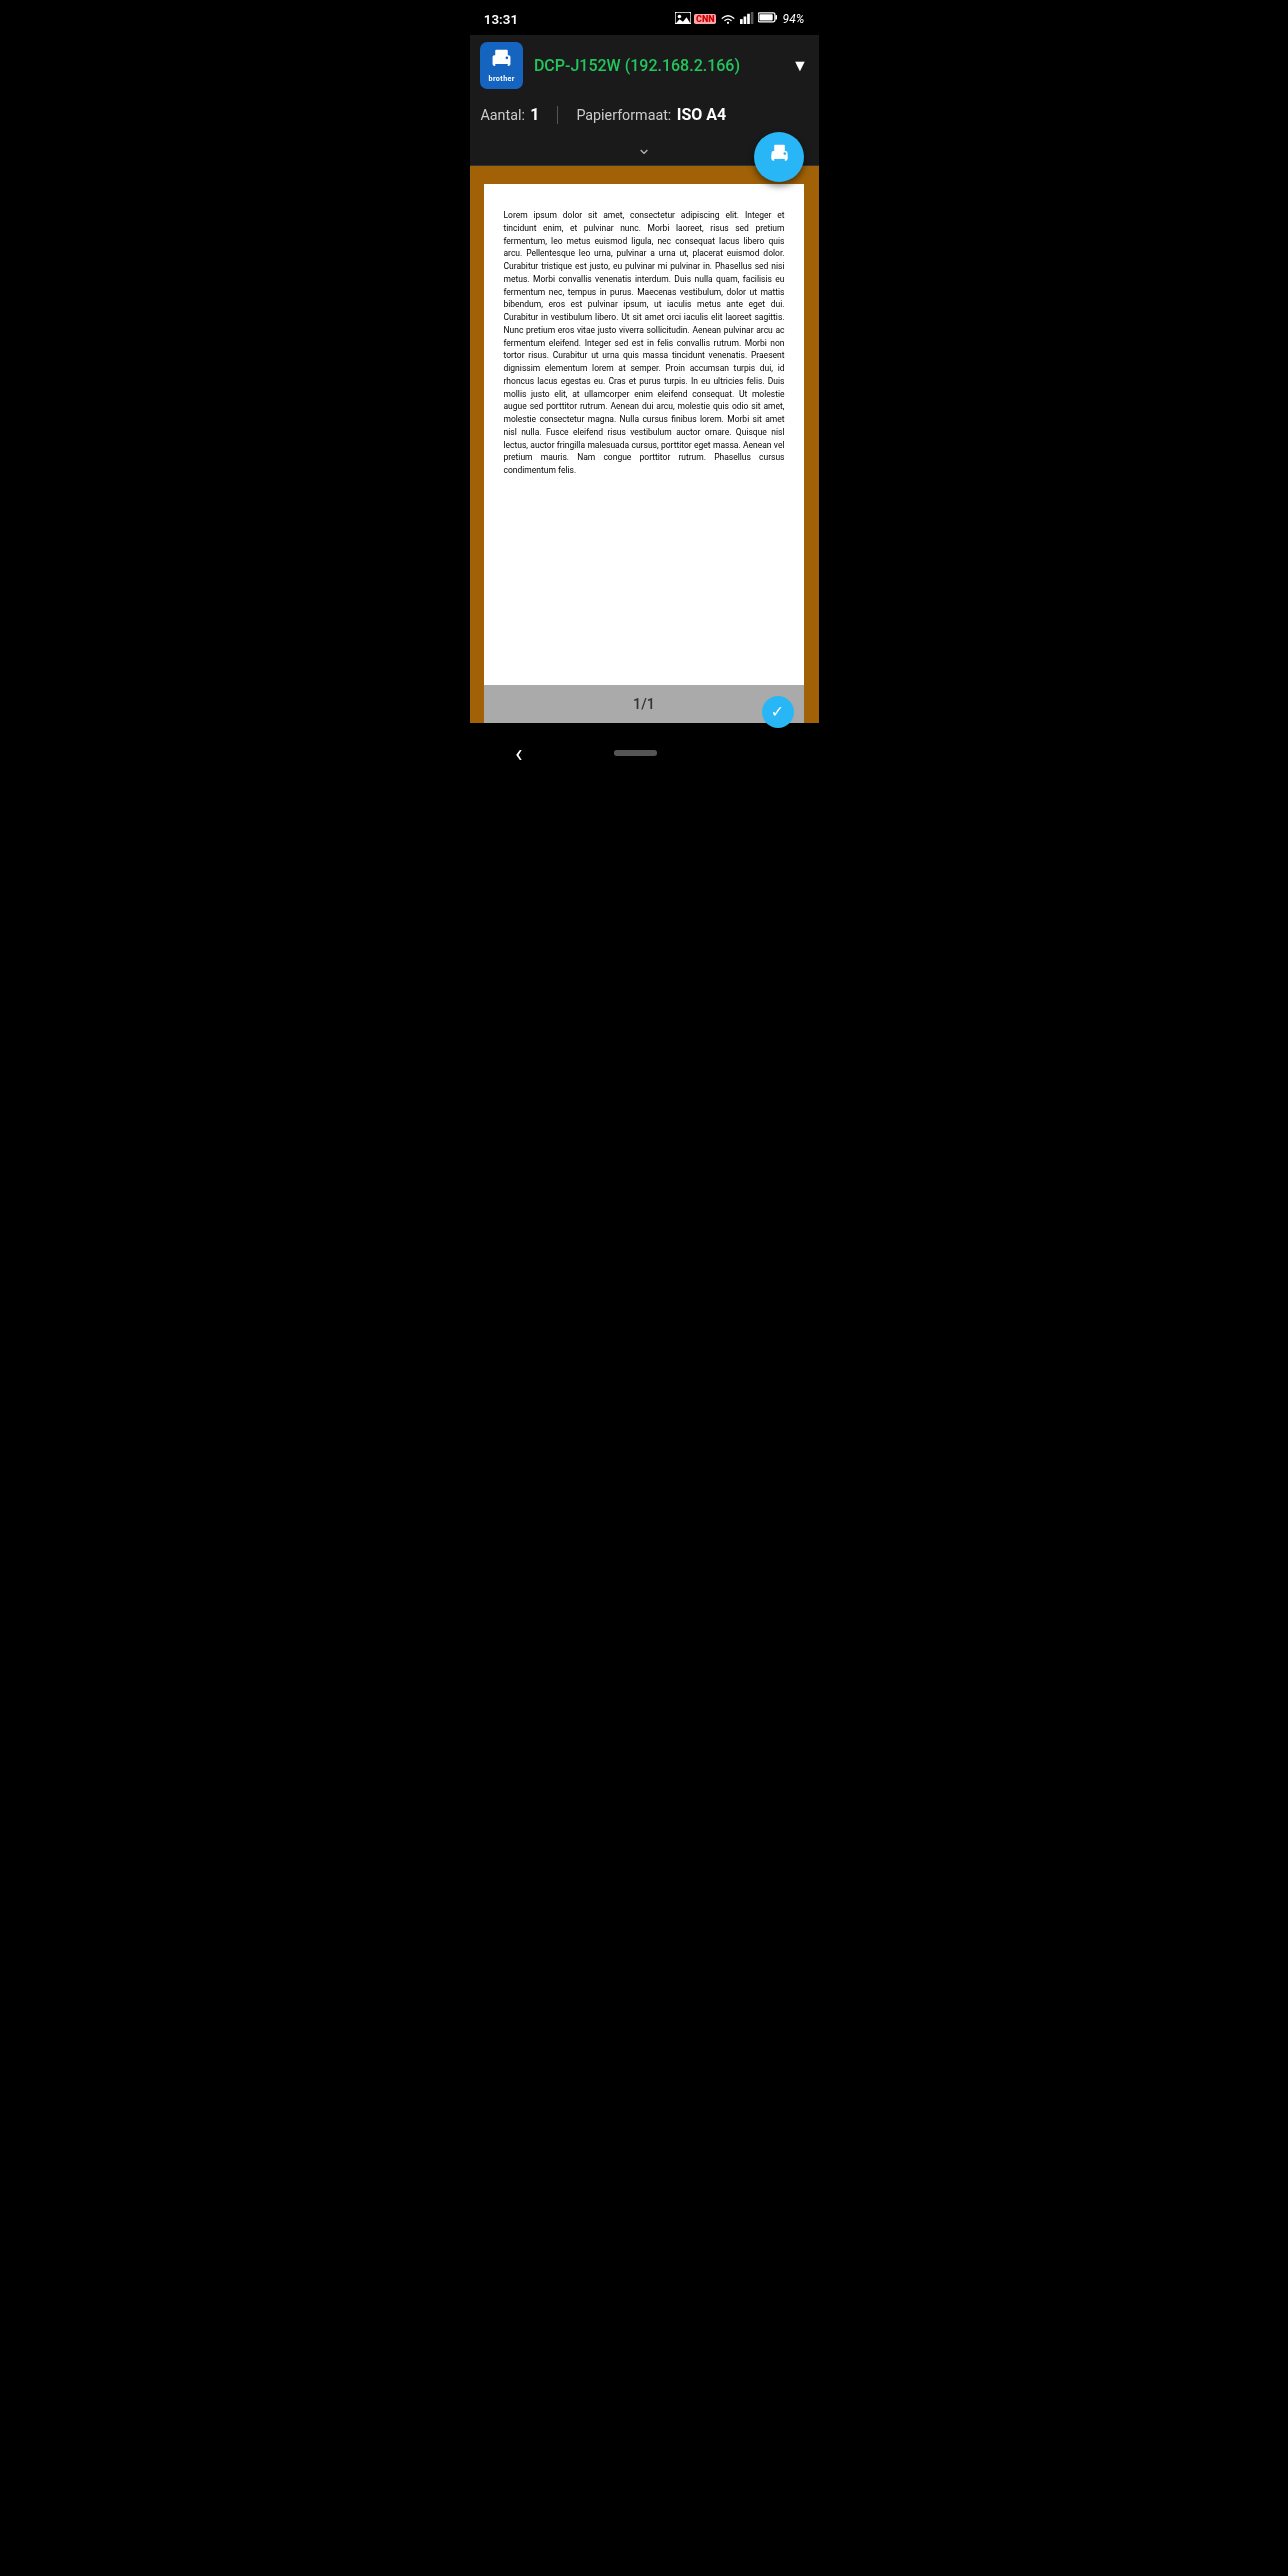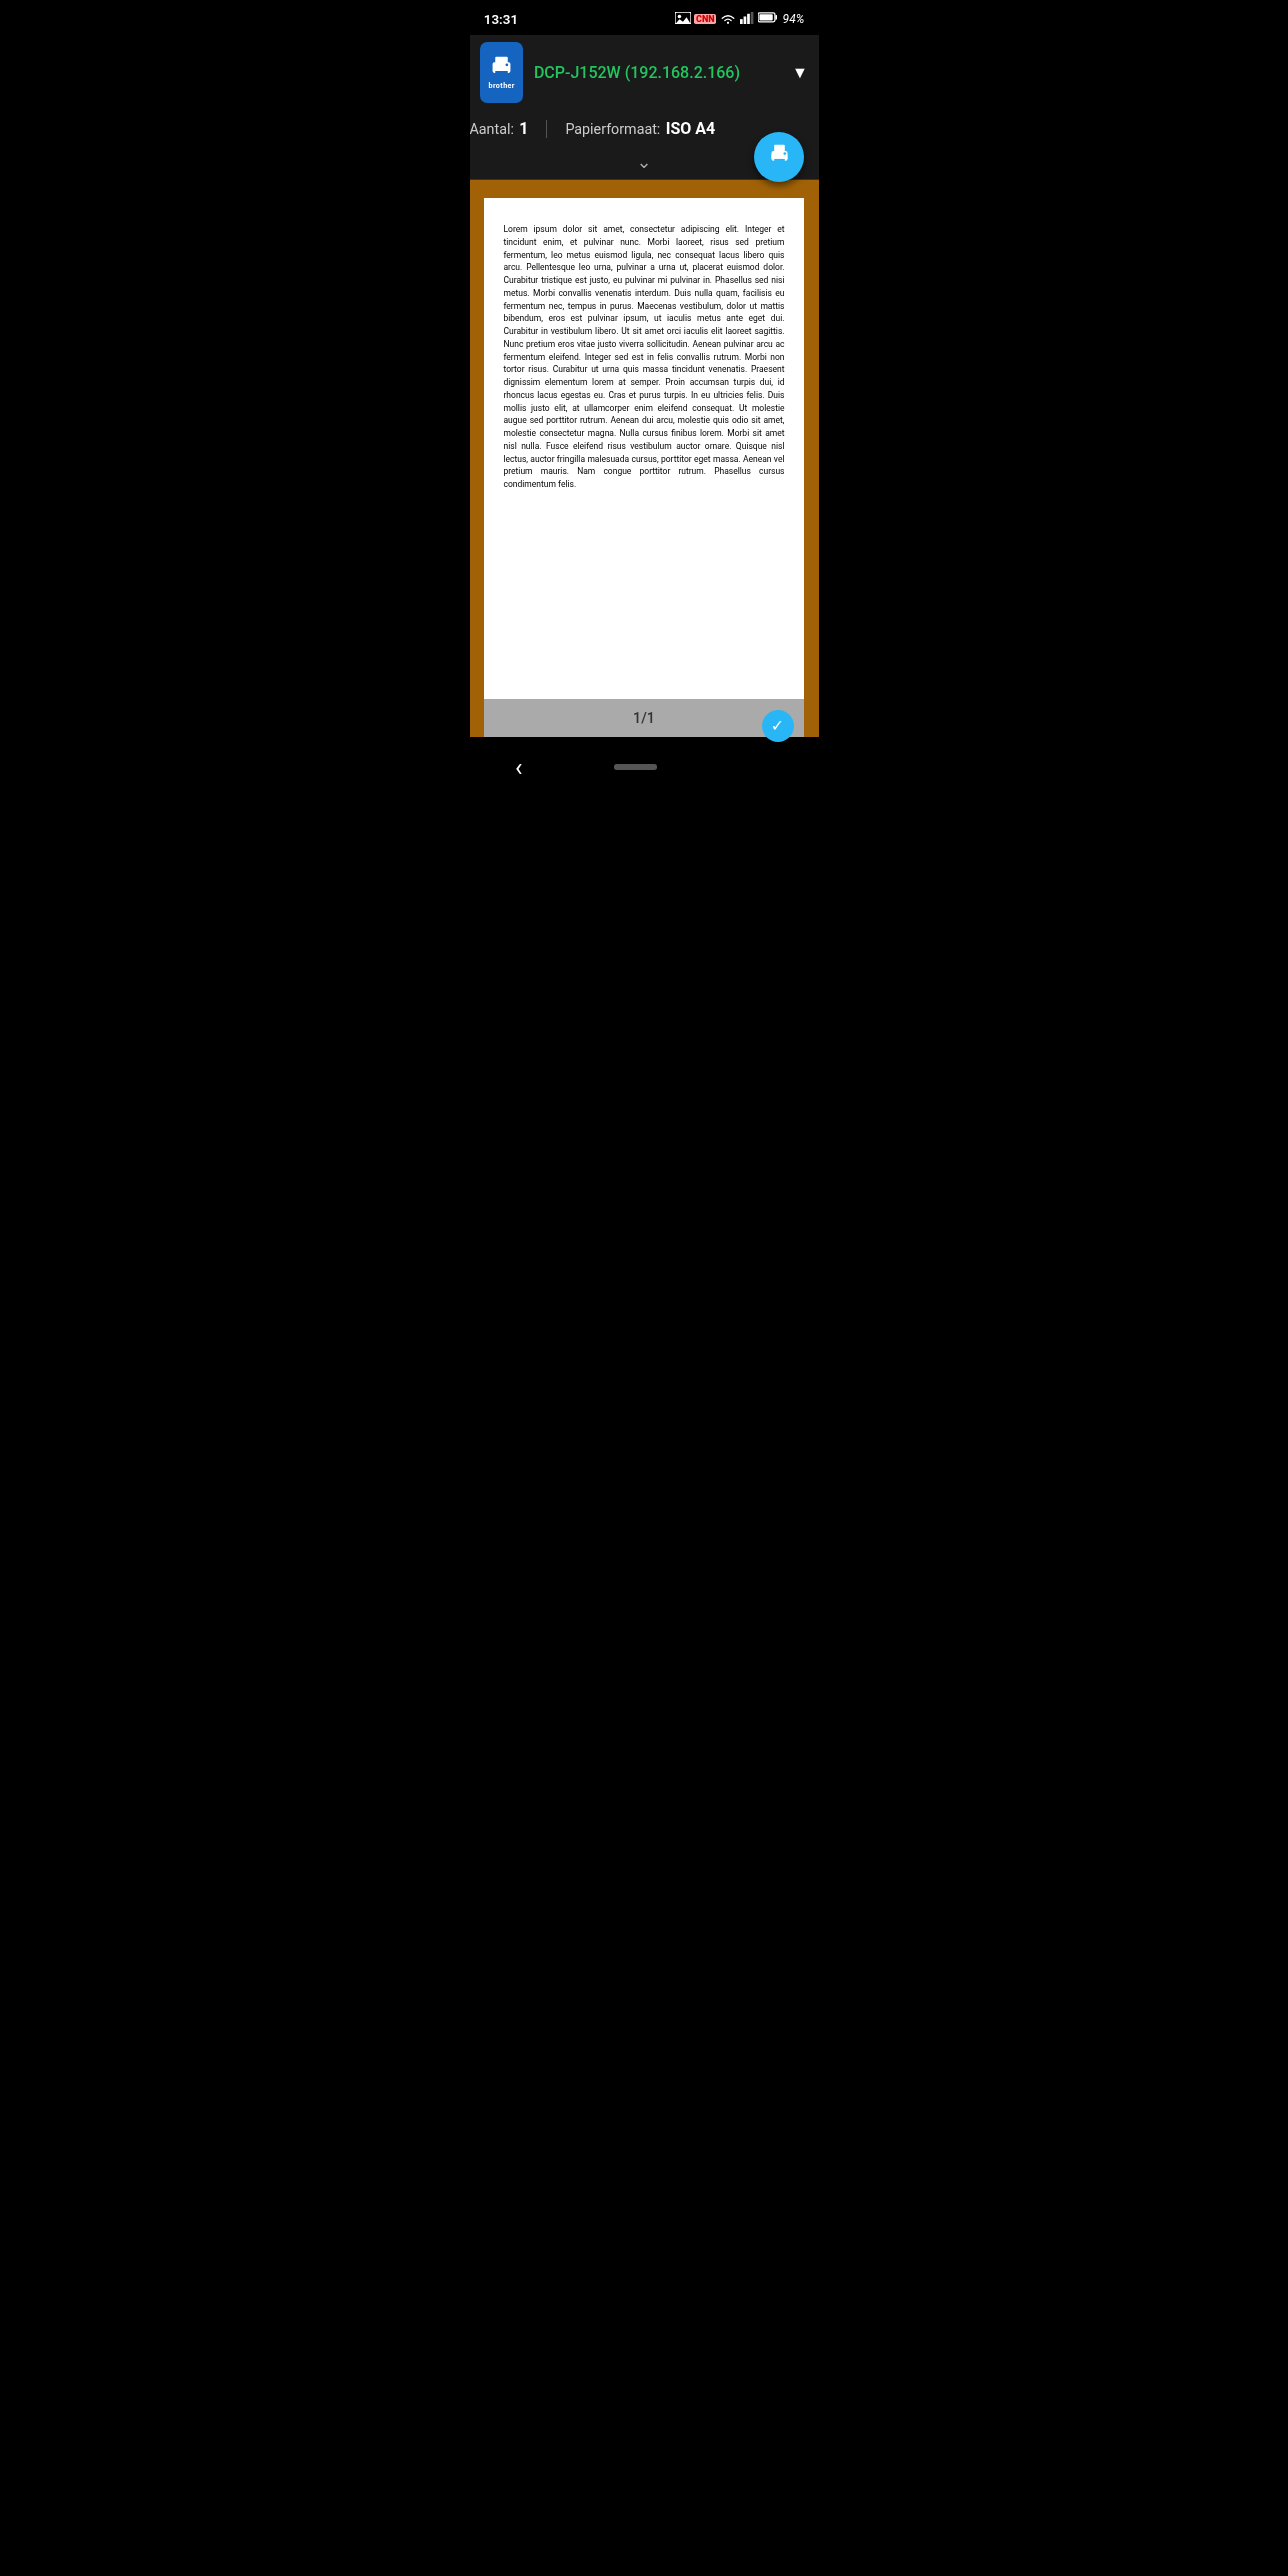--- a/index.html
+++ b/index.html
@@ -55,21 +55,21 @@
       background: #1a1a1a;
       display: flex;
       align-items: center;
       padding: 7.2px 10.7px;
       gap: 10.7px;
       min-height: 57px;
     }
 
     .printer-logo {
       width: 43px;
-      height: 61px;
+      height: 47px;
       background: #1565c0;
       border-radius: 7.2px;
       display: flex;
       flex-direction: column;
       align-items: center;
       justify-content: center;
       flex-shrink: 0;
     }
 
     .printer-logo-icon {
@@ -97,21 +97,21 @@
     .dropdown-arrow {
       font-size: 16px;
       color: #fff;
     }
 
     
     .options-bar {
       background: #1a1a1a;
       display: flex;
       align-items: center;
-      padding: 9px 0;
+      padding: 9px 11px;
       gap: 0;
     }
 
     .option-item {
       display: flex;
       align-items: center;
       gap: 5.4px;
     }
 
     .option-label {

